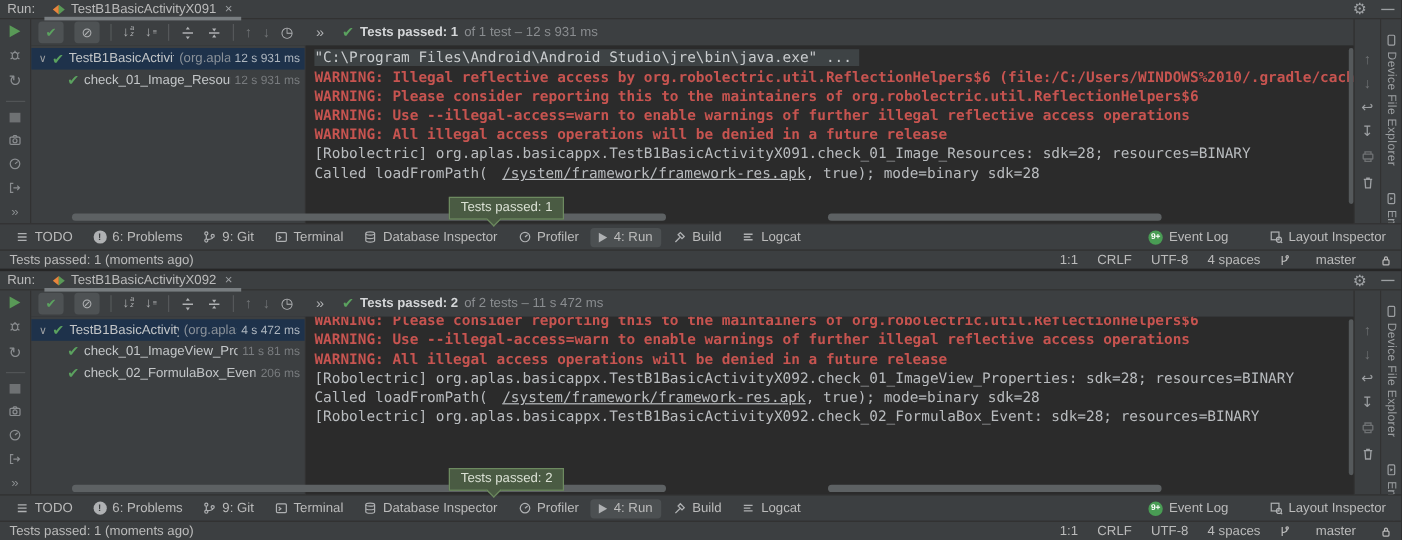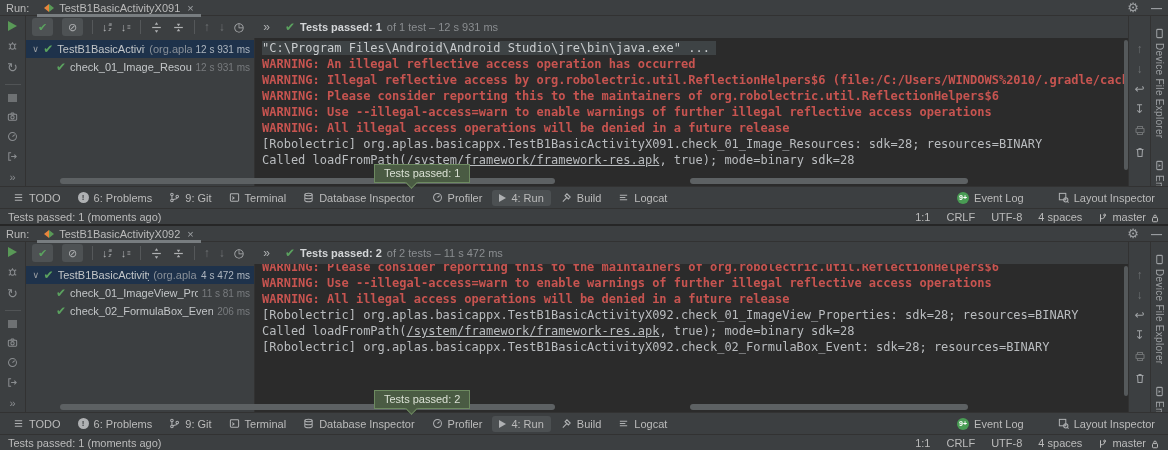--- a/index.html
+++ b/index.html
@@ -52,21 +52,21 @@
   .tcheck { color:#5ba25f; font-size:12px; }
   .tname { color:#c3c6c8; overflow:hidden; text-overflow:clip; }
   .tpkg { color:#8a9199; overflow:hidden; }
   .ttime { margin-left:auto; flex:0 0 auto; color:#787b7e; font-size:10px; }
   .trow.sel .ttime { color:#aeb6bf; }
 
   .console { flex:1; background:#2b2b2b; font-family:"DejaVu Sans Mono", monospace; font-size:12px; line-height:16px; padding:2px 0 0 7px; overflow:hidden; white-space:nowrap; position:relative; }
   .cline { min-height:16px; color:#b9bcbf; }
   .cline.warn { color:#c75450; font-weight:bold; }
   .hl { background:#3e4345; color:#c9ccce; padding-right:6px; }
-  .clink { text-decoration:underline; }
+  .clink { text-decoration:underline;margin-left:12px; }
   .cut { margin-top:-7px; }
   .vscroll { position:absolute; right:0; top:2px; width:4px; height:130px; background:#55595b; border-radius:2px; }
 
   .cgutter { width:22px; background:#3c3f41; border-left:1px solid #323232; display:flex; flex-direction:column; align-items:center; gap:10px; padding-top:28px; color:#9da0a3; }
   .cgutter .gi { font-size:12px; line-height:10px; color:#9da0a3; }
 
   .rstripe { width:18px; background:#3c3f41; border-left:1px solid #323232; display:flex; flex-direction:column; align-items:center; padding-top:12px; gap:22px; }
   .stripe-btn { display:flex; flex-direction:column; align-items:center; gap:4px; color:#9da0a3; }
   .vlabel { writing-mode:vertical-rl; font-size:10px; color:#9da0a3; letter-spacing:.3px; }
 
@@ -78,21 +78,21 @@
   .twitem { display:flex; align-items:center; gap:5px; padding:2px 7px; border-radius:3px; color:#bbbbbb; white-space:nowrap; }
   .twitem.active { background:#4c5052; }
   .twright { margin-left:auto; display:flex; align-items:center; gap:20px; }
   .probdot { width:11px; height:11px; border-radius:50%; background:#afb1b3; color:#3c3f41; font-size:8px; font-weight:bold; display:flex; align-items:center; justify-content:center; }
   .evdot { width:12px; height:12px; border-radius:50%; background:#499c54; color:#fff; font-size:7px; font-weight:bold; display:flex; align-items:center; justify-content:center; }
   .minitri { width:0; height:0; border-left:7px solid #afb1b3; border-top:4px solid transparent; border-bottom:4px solid transparent; }
 
   
   .statusline { height:16px; background:#3c3f41; border-top:1px solid #323232; display:flex; align-items:center; padding:0 8px; flex:0 0 16px; color:#bbbbbb; }
   .statusright { margin-left:auto; display:flex; align-items:center; gap:16px; color:#bbbbbb; }
-  .branchwrap { display:flex; align-items:flex-end; gap:4px; }
+  .branchwrap { display:flex; align-items:center; gap:20px; }
 
   
   .tooltip { position:absolute; bottom:41px; left:374px; background:#4a5b43; border:1px solid #6d8a60; color:#dae0d4; padding:2px 9px 3px; z-index:9; white-space:nowrap; }
   .tooltip:after { content:""; position:absolute; left:32px; bottom:-5px; width:8px; height:8px; background:#4a5b43; border-right:1px solid #6d8a60; border-bottom:1px solid #6d8a60; transform:rotate(45deg); }
 
   .runcfg { display:flex; align-items:center; }
   .rc-l { width:0; height:0; border-right:5px solid #e8853c; border-top:4px solid transparent; border-bottom:4px solid transparent; }
   .rc-r { width:0; height:0; border-left:5px solid #599957; border-top:4px solid transparent; border-bottom:4px solid transparent; }
 
   svg.ic { display:block; }
@@ -193,21 +193,20 @@
           </div>
           <div class="trow child">
             <span class="tcheck">✔</span>
             <span class="tname">check_01_Image_Resources</span>
             <span class="ttime">12 s 931 ms</span>
           </div>
         </div>
 
         <div class="console">
           <div class="cline"><span class="hl">"C:\Program Files\Android\Android Studio\jre\bin\java.exe" ...</span></div>
-          <div class="cline warn">WARNING: An illegal reflective access operation has occurred</div>
           <div class="cline warn">WARNING: Illegal reflective access by org.robolectric.util.ReflectionHelpers$6 (file:/C:/Users/WINDOWS%2010/.gradle/caches/modules-2/files-2.</div>
           <div class="cline warn">WARNING: Please consider reporting this to the maintainers of org.robolectric.util.ReflectionHelpers$6</div>
           <div class="cline warn">WARNING: Use --illegal-access=warn to enable warnings of further illegal reflective access operations</div>
           <div class="cline warn">WARNING: All illegal access operations will be denied in a future release</div>
           <div class="cline">[Robolectric] org.aplas.basicappx.TestB1BasicActivityX091.check_01_Image_Resources: sdk=28; resources=BINARY</div>
           <div class="cline"><span>Called loadFromPath(</span><span class="clink">/system/framework/framework-res.apk</span><span>, true); mode=binary sdk=28</span></div>
           <span class="vscroll"></span>
         </div>
       </div>
     </div>

